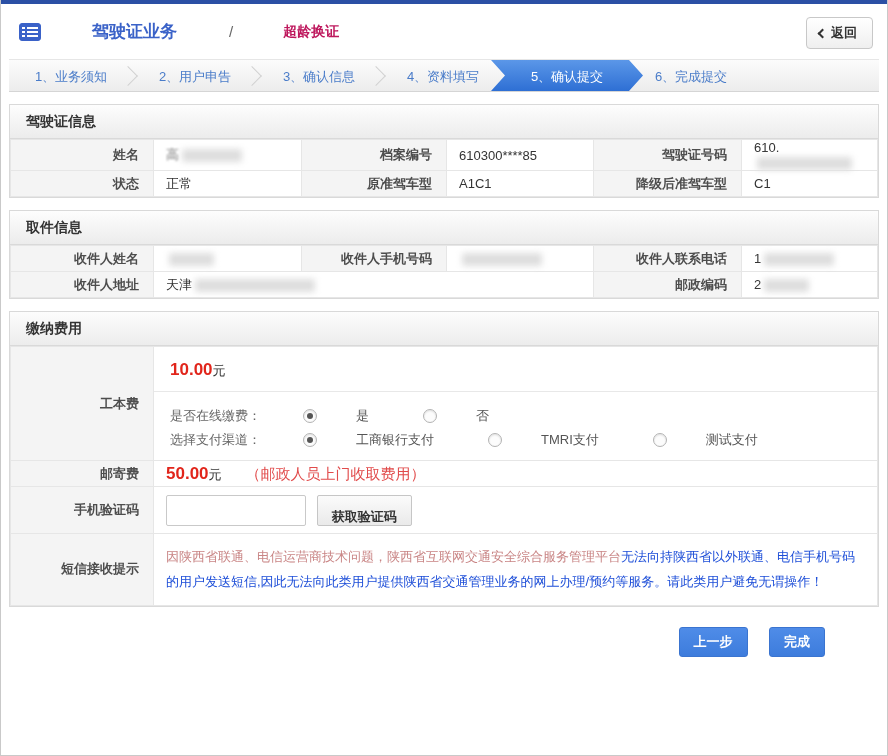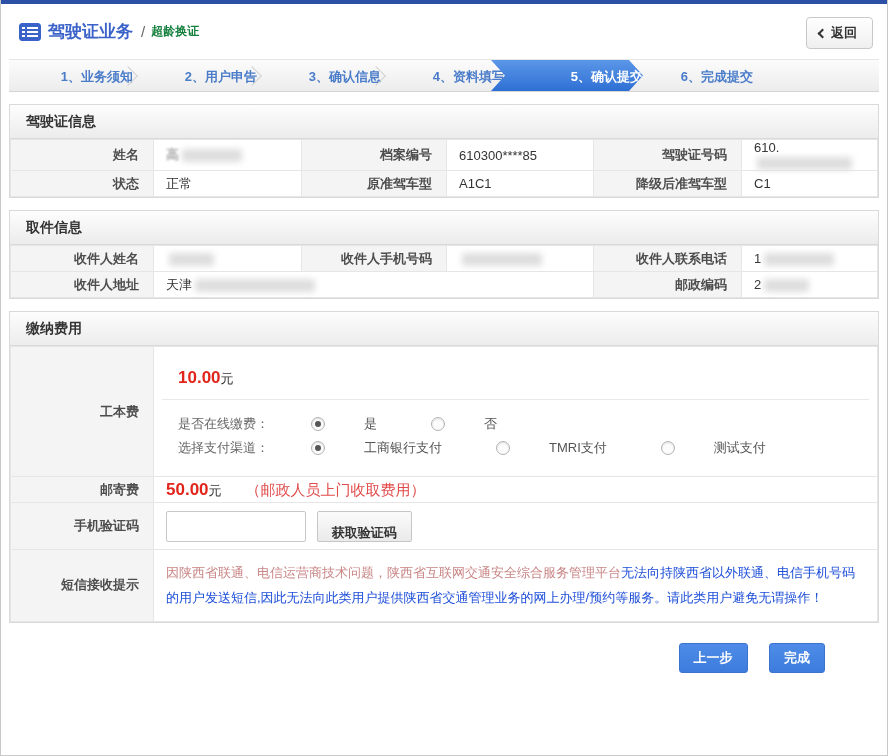--- a/index.html
+++ b/index.html
@@ -2,35 +2,35 @@
 <html><head>
 <meta charset="utf-8">
 <style>
   * { box-sizing: border-box; margin: 0; padding: 0; }
   html,body { width:888px; height:756px; }
   body { font-family:"Liberation Sans","DejaVu Sans",sans-serif; background:#fff; }
   .page { position:relative; width:888px; height:756px; border:1px solid #c9c9c9; border-top:none; background:#fff; overflow:hidden; }
   .topbar { height:4px; background:#2b50a5; }
 
   
-  .header { position:relative; height:55px; padding:0 12px; display:flex; align-items:center; }
+  .header { position:relative; height:55px; padding:0 12px; display:flex; align-items:center;gap:44px; }
   .menu-icon { width:22px; height:18px; margin:0 7px 0 6px; flex:none; }
   .page-title { font-size:17px; font-weight:bold; color:#3a62c8; }
   .crumb-sep { font-size:15px; color:#666; margin:0 6px 0 8px; }
-  .page-subtitle { font-size:12px; color:#15803d; font-weight:bold; }
+  .page-subtitle { font-size:14px; color:#be185d; font-weight:bold; }
   .back-btn { position:absolute; right:14px; top:13px; padding:6px 15px 6px 12px;
     background:linear-gradient(#ffffff,#efefef); border:1px solid #c8c8c8; border-radius:4px;
     font-size:13px; font-weight:bold; color:#333; cursor:pointer; display:flex; align-items:center; }
   .chev-left { width:7px; height:7px; border-left:2px solid #333; border-bottom:2px solid #333;
     transform:rotate(45deg); display:inline-block; margin-right:5px; }
 
   
   .steps { margin:0 8px; height:33px; display:flex; background:linear-gradient(#fcfcfc,#ececec);
     border-top:1px solid #e6e6e6; border-bottom:1px solid #d5d5d5; position:relative; }
-  .step { width:124px; line-height:33px; text-align:right; color:#4a7cc9; font-weight:bold;
+  .step { width:124px; line-height:33px; text-align:center; color:#4a7cc9; font-weight:normal;
     font-size:13px; position:relative; cursor:pointer; flex:none; }
   .step:not(.active):not(:last-child)::after { content:""; position:absolute; right:-2px; top:9px;
     width:13px; height:13px; border-top:1px solid #d2d2d2; border-right:1px solid #d2d2d2;
     transform:rotate(45deg); }
   .step.active { width:152px; margin:0 -14px; z-index:2; color:#fff;
     background:linear-gradient(#5b97e8,#2e6fd4);
     clip-path:polygon(0 0, 138px 0, 152px 50%, 138px 100%, 0 100%, 14px 50%); }
 
   
   .section { margin:12px 8px 0; border:1px solid #d9d9d9; }
@@ -42,21 +42,21 @@
   td.lbl { background:#f4f4f4; text-align:right; padding-right:14px; font-weight:bold; color:#4d4d4d; }
   td.val { background:#fff; padding-left:12px; color:#333; }
 
   
   .mask { display:inline-block; vertical-align:middle; height:13px; border-radius:2px;
     background:#dedede; filter:blur(3px); margin-left:3px; }
   .w45{width:45px} .w60{width:60px} .w70{width:70px} .w80{width:80px} .w95{width:95px} .w120{width:120px}
   .semi { filter:blur(1.2px); color:#777; }
 
   
-  .fee-cell { padding:8px !important; }
+  .fee-cell { padding:0 !important; }
   .price-line { padding:13px 16px 11px; }
   .price { color:#e1251b; font-size:17px; font-weight:bold; }
   .unit { color:#333; font-size:13px; }
   .note { color:#e14b4b; font-size:15px; margin-left:24px; }
   .pay-block { border-top:1px solid #e8e8e8; padding:9px 16px 11px; }
   .pay-row { display:flex; align-items:center; margin-top:6px; color:#666;gap:32px; }
   .pay-row .q { margin-right:10px; }
   .radio { width:14px; height:14px; border-radius:50%; border:1px solid #b3b3b3; background:#fcfcfc;
     display:inline-block; position:relative; flex:none; box-shadow:inset 0 1px 2px rgba(0,0,0,.12); cursor:pointer; }
   .radio.radio-checked::after { content:""; position:absolute; left:3px; top:3px; width:6px; height:6px;

